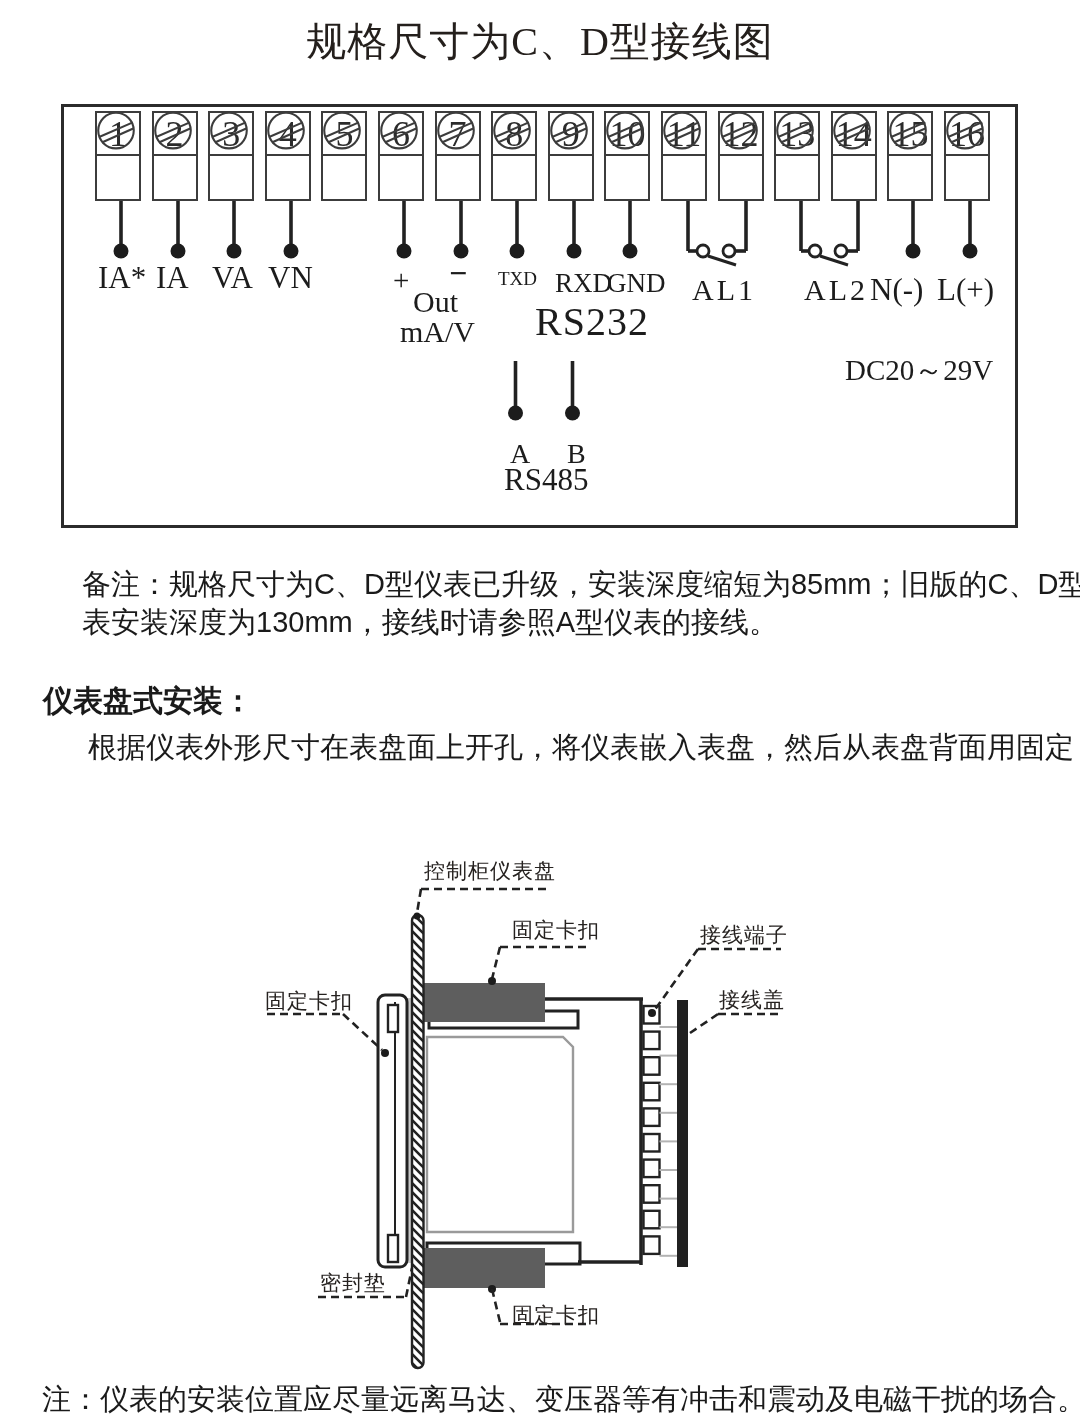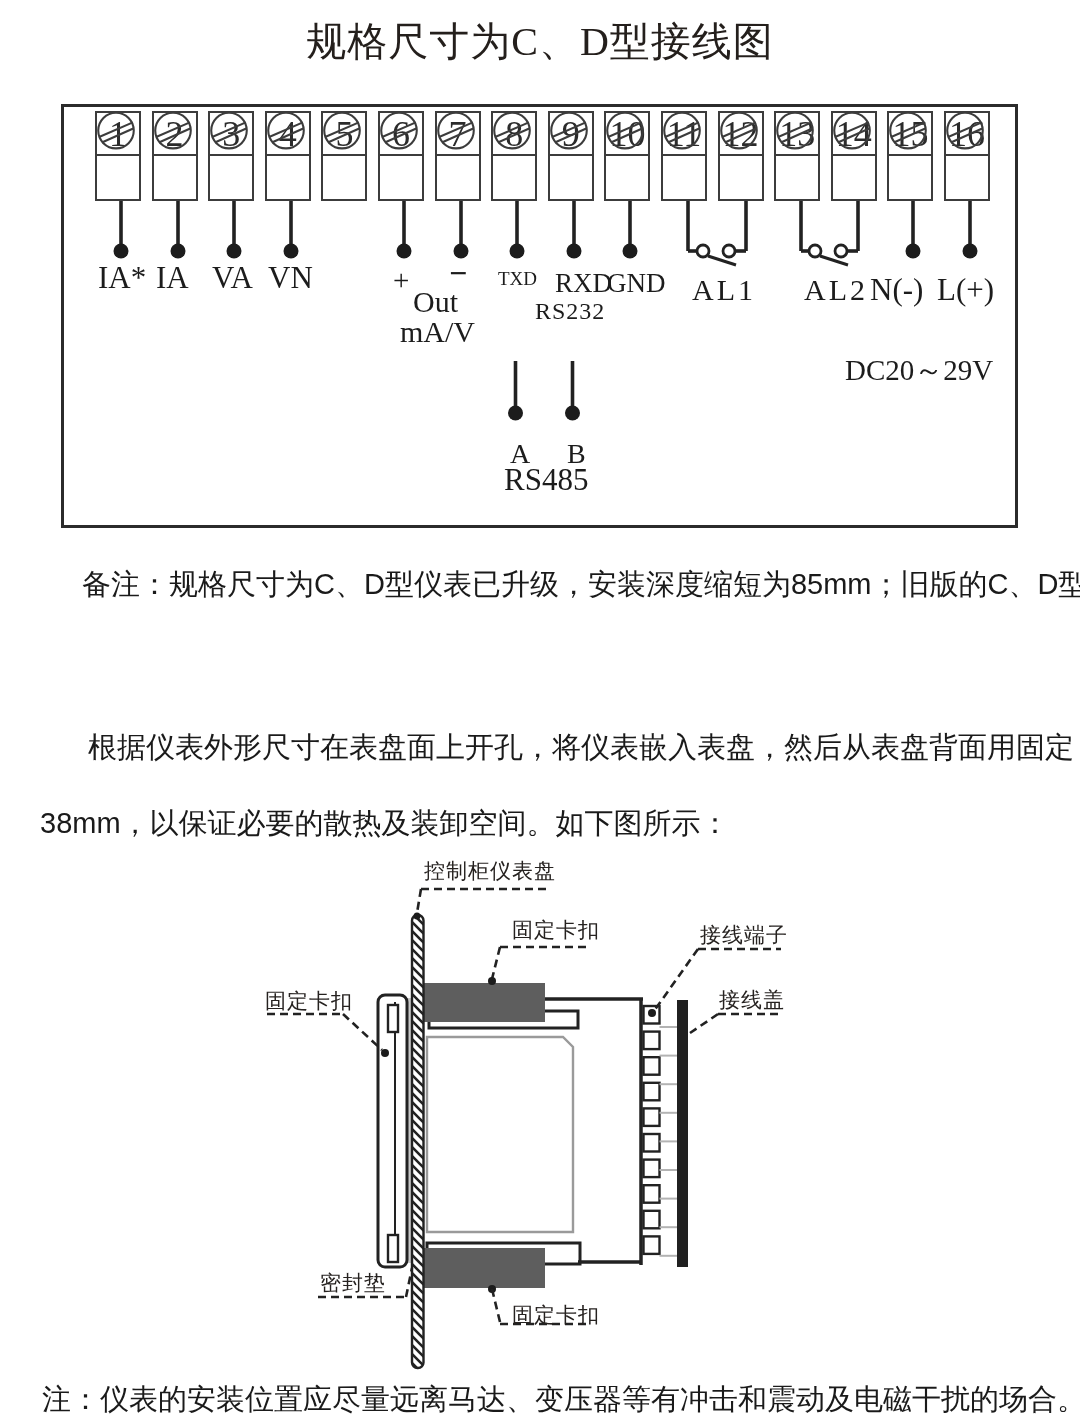--- a/index.html
+++ b/index.html
@@ -240,34 +240,35 @@
     <div class="wlabel" style="left:92px;top:153px;font-size:31px">IA</div>
     <div class="wlabel" style="left:148px;top:153px;font-size:31px">VA</div>
     <div class="wlabel" style="left:204px;top:153px;font-size:31px">VN</div>
     <div class="wlabel" style="left:329px;top:157px;font-size:29px">+</div>
     <div class="wlabel" style="left:385px;top:148px;font-size:32px;font-weight:700">−</div>
     <div class="wlabel" style="left:349px;top:178px;font-size:30px">Out</div>
     <div class="wlabel" style="left:336px;top:208px;font-size:30px">mA/V</div>
     <div class="wlabel" style="left:434px;top:161px;font-size:19px">TXD</div>
     <div class="wlabel" style="left:491px;top:161px;font-size:27px">RXD</div>
     <div class="wlabel" style="left:543px;top:161px;font-size:27px">GND</div>
-    <div class="wlabel" style="left:471px;top:191px;font-size:24px;letter-spacing:1px">RS232</div>
+    <div class="wlabel" style="left:471px;top:191px;font-size:40px;letter-spacing:1px">RS232</div>
     <div class="wlabel" style="left:628px;top:166px;font-size:30px;letter-spacing:3px">AL1</div>
     <div class="wlabel" style="left:740px;top:166px;font-size:30px;letter-spacing:3px">AL2</div>
     <div class="wlabel" style="left:806px;top:165px;font-size:31px">N(-)</div>
     <div class="wlabel" style="left:873px;top:165px;font-size:31px">L(+)</div>
     <div class="wlabel" style="left:781px;top:244px;font-size:29px">DC20～29V</div>
     <div class="wlabel" style="left:446px;top:331px;font-size:28px">A</div>
     <div class="wlabel" style="left:503px;top:331px;font-size:28px">B</div>
     <div class="wlabel" style="left:440px;top:355px;font-size:31px">RS485</div>
   </div>
 
   <div class="abs body-line" style="left:82px;top:566px">备注：规格尺寸为C、D型仪表已升级，安装深度缩短为85mm；旧版的C、D型仪</div>
+  <div class="abs body-line" style="left:82px;top:604px">表安装深度为130mm，接线时请参照A型仪表的接线。</div>
+  <div class="abs heading" style="left:43px;top:681px">仪表盘式安装：</div>
   <div class="abs body-line" style="left:88px;top:729px">根据仪表外形尺寸在表盘面上开孔，将仪表嵌入表盘，然后从表盘背面用固定</div>
-  <div class="abs body-line" style="left:40px;top:805px">38mm，以保证必要的散热及装卸空间。如下图所示：</div>
 
   <svg id="install-svg" class="abs" style="left:250px;top:850px" width="560" height="530" viewBox="0 0 560 530">
       <defs>
         <pattern id="hatch" width="9" height="9" patternUnits="userSpaceOnUse">
           <path d="M0 0 L9 9 M-2.25 6.75 L2.25 11.25 M6.75 -2.25 L11.25 2.25" stroke="#222222" stroke-width="2.6"></path>
         </pattern>
       </defs>
       <rect x="154" y="148" width="10" height="265" fill="#c9c9c9"></rect>
       <rect x="128" y="145" width="29" height="272" rx="7" fill="#fff" stroke="#222222" stroke-width="3"></rect>
       <line x1="145" y1="152" x2="145" y2="410" stroke="#222222" stroke-width="2"></line>

